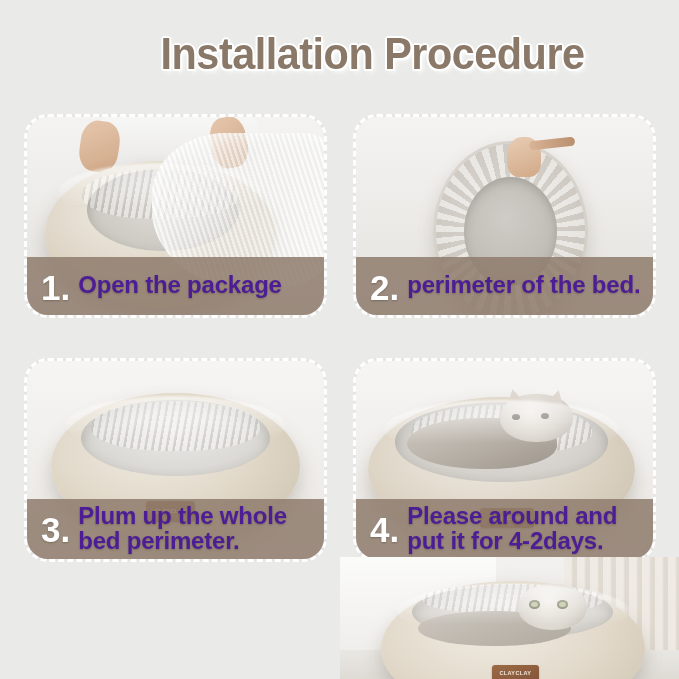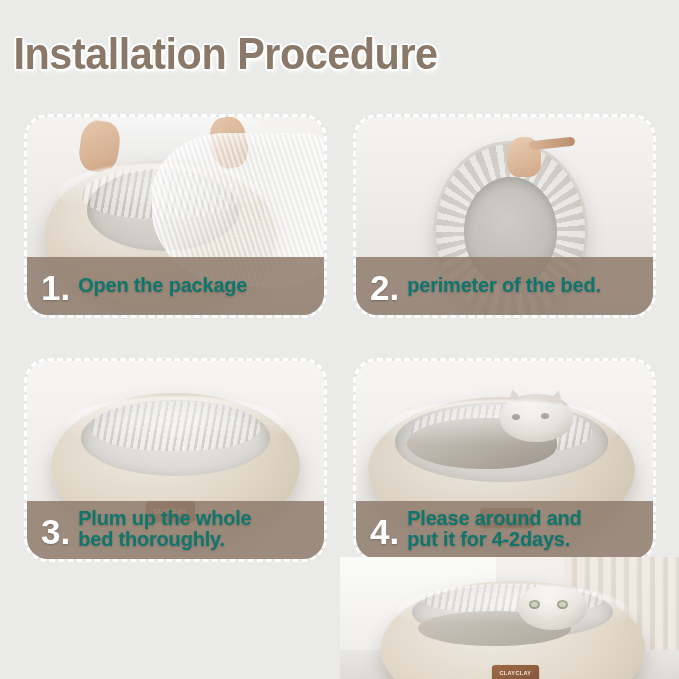--- a/index.html
+++ b/index.html
@@ -6,21 +6,21 @@
   html, body {
     width: 679px; height: 679px;
     overflow: hidden;
     font-family: "Liberation Sans", sans-serif;
   }
   body { background: #eaeae8; position: relative; }
 
   
   .title-wrap {
     position: absolute; top: 0; left: 0; width: 598px; height: 108px;
-    display: flex; align-items: center; justify-content: flex-start;
+    display: flex; align-items: center; justify-content: flex-end;
   }
   .page-title {
     font-size: 44px;
     font-weight: bold;
     letter-spacing: -0.5px;
     color: #8a7868;
     text-shadow:
       2px 0 0 #fff, -2px 0 0 #fff, 0 2px 0 #fff, 0 -2px 0 #fff,
       1.5px 1.5px 0 #fff, -1.5px 1.5px 0 #fff, 1.5px -1.5px 0 #fff, -1.5px -1.5px 0 #fff,
       3px 3px 5px rgba(255,255,255,0.9);
@@ -193,22 +193,22 @@
   .caption .num {
     color: #ffffff;
     font-size: 35px;
     font-weight: bold;
     line-height: 1;
     flex: 0 0 auto;
     text-shadow: 0 1px 2px rgba(60,48,38,.35);
     transform: translateY(2px);
   }
   .caption .txt {
-    color: #0f766e;
-    font-size: 20px;
+    color: #4c1d95;
+    font-size: 24px;
     font-weight: bold;
     line-height: 1.05;
     text-shadow: 0 1px 2px rgba(60,48,38,.30);
     letter-spacing: -0.2px;
   }
   .caption .txt .l2 { display: block; }
 
   
   .hero {
     position: absolute; left: 340px; top: 557px; width: 339px; height: 122px;
@@ -319,21 +319,21 @@
           <div class="bed-rim-hl"></div>
           <div class="tag" style="left:38%;top:74%;width:20%;height:14%;">
             <span style="font-size:6px;">CLAYCLAY</span>
           </div>
         </div>
       </div>
       <div class="caption">
         <span class="num">3.</span>
         <span class="txt">
           <span>Plum up the whole</span>
-          <span class="l2">bed thoroughly.</span>
+          <span class="l2">bed perimeter.</span>
         </span>
       </div>
     </div>
 
     <div class="card">
       <div class="photo">
         <div class="bg-room warm"></div>
         <div class="bed c4-bed">
           <div class="bed-outer"></div>
           <div class="bed-inner"></div>

